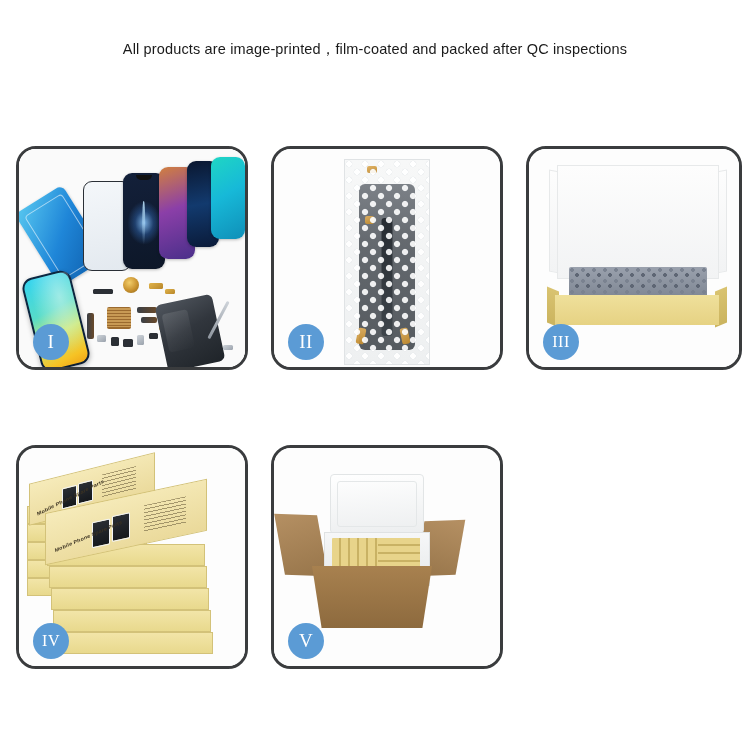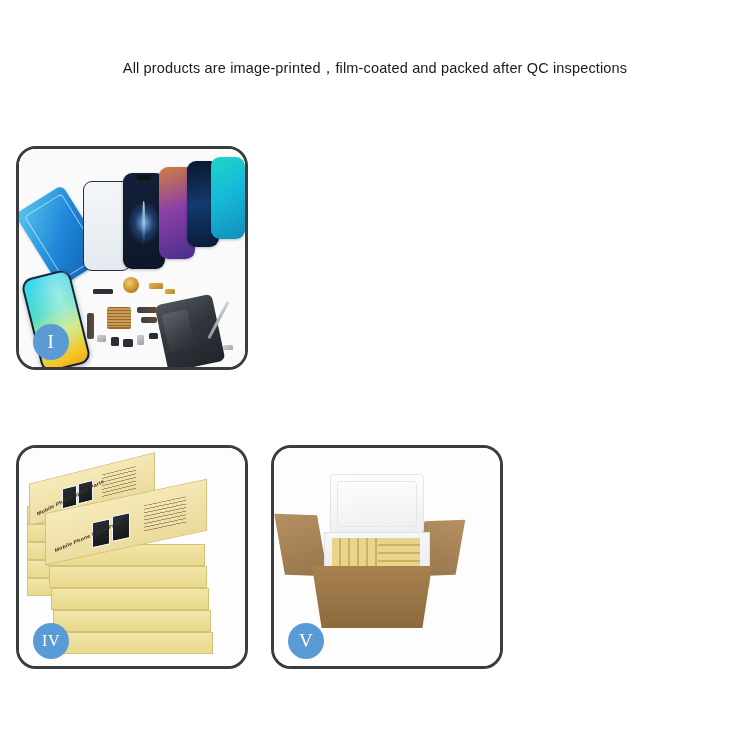--- a/index.html
+++ b/index.html
@@ -29,21 +29,21 @@
     color: #0d0d0d;
     line-height: 40px;
     white-space: nowrap;
   }
   .subtitle {
     font-family: "Liberation Sans", sans-serif;
     font-size: 14.5px;
     font-weight: 400;
     color: #1a1a1a;
     line-height: 20px;
-    margin-top: 20px;
+    margin-top: 1px;
     letter-spacing: 0.15px;
     white-space: nowrap;
   }
 
   
   .grid {
     position: absolute;
     left: 0;
     top: 146px;
     width: 750px;
@@ -401,21 +401,51 @@
           <div class="part" style="left:130px; top:184px; width:9px; height:6px;"></div>
           <div class="part gold" style="left:140px; top:176px; width:8px; height:5px;"></div>
           <div class="part backplate" style="left:142px; top:150px; width:58px; height:68px; transform: rotate(-12deg);"></div>
           <div class="tweezer" style="left:198px; top:150px;"></div>
           <div class="part silver" style="left:204px; top:196px; width:10px; height:5px;"></div>
         </div>
       </div>
       <div class="badge">I</div>
     </div>
 
-
+    <div class="panel c1">
+      <div class="panel-inner">
+        <div class="scene">
+          <div class="bag">
+            <div class="screen-in-bag"></div>
+            <div class="cable-tail"></div>
+            <div class="tape" style="left:22px; top:6px; width:10px; height:7px;"></div>
+            <div class="tape" style="left:20px; top:56px; width:9px; height:8px;"></div>
+            <div class="tape" style="left:12px; top:168px; width:8px; height:16px; transform:rotate(12deg);"></div>
+            <div class="tape" style="left:56px; top:168px; width:8px; height:16px; transform:rotate(-12deg);"></div>
+            <div class="bubbles"></div>
+          </div>
+        </div>
+      </div>
+      <div class="badge">II</div>
+    </div>
+
+    <div class="panel c2">
+      <div class="panel-inner">
+        <div class="scene">
+          <div class="box3-lid flapL"></div>
+          <div class="box3-lid flapR"></div>
+          <div class="box3-lid"></div>
+          <div class="box3-foam"></div>
+          <div class="box3-left"></div>
+          <div class="box3-right"></div>
+          <div class="box3-front"></div>
+        </div>
+      </div>
+      <div class="badge small">III</div>
+    </div>
 
   </div>
 
   <div class="row">
 
     <div class="panel c0">
       <div class="panel-inner">
         <div class="scene">
           <div class="stack">
 

